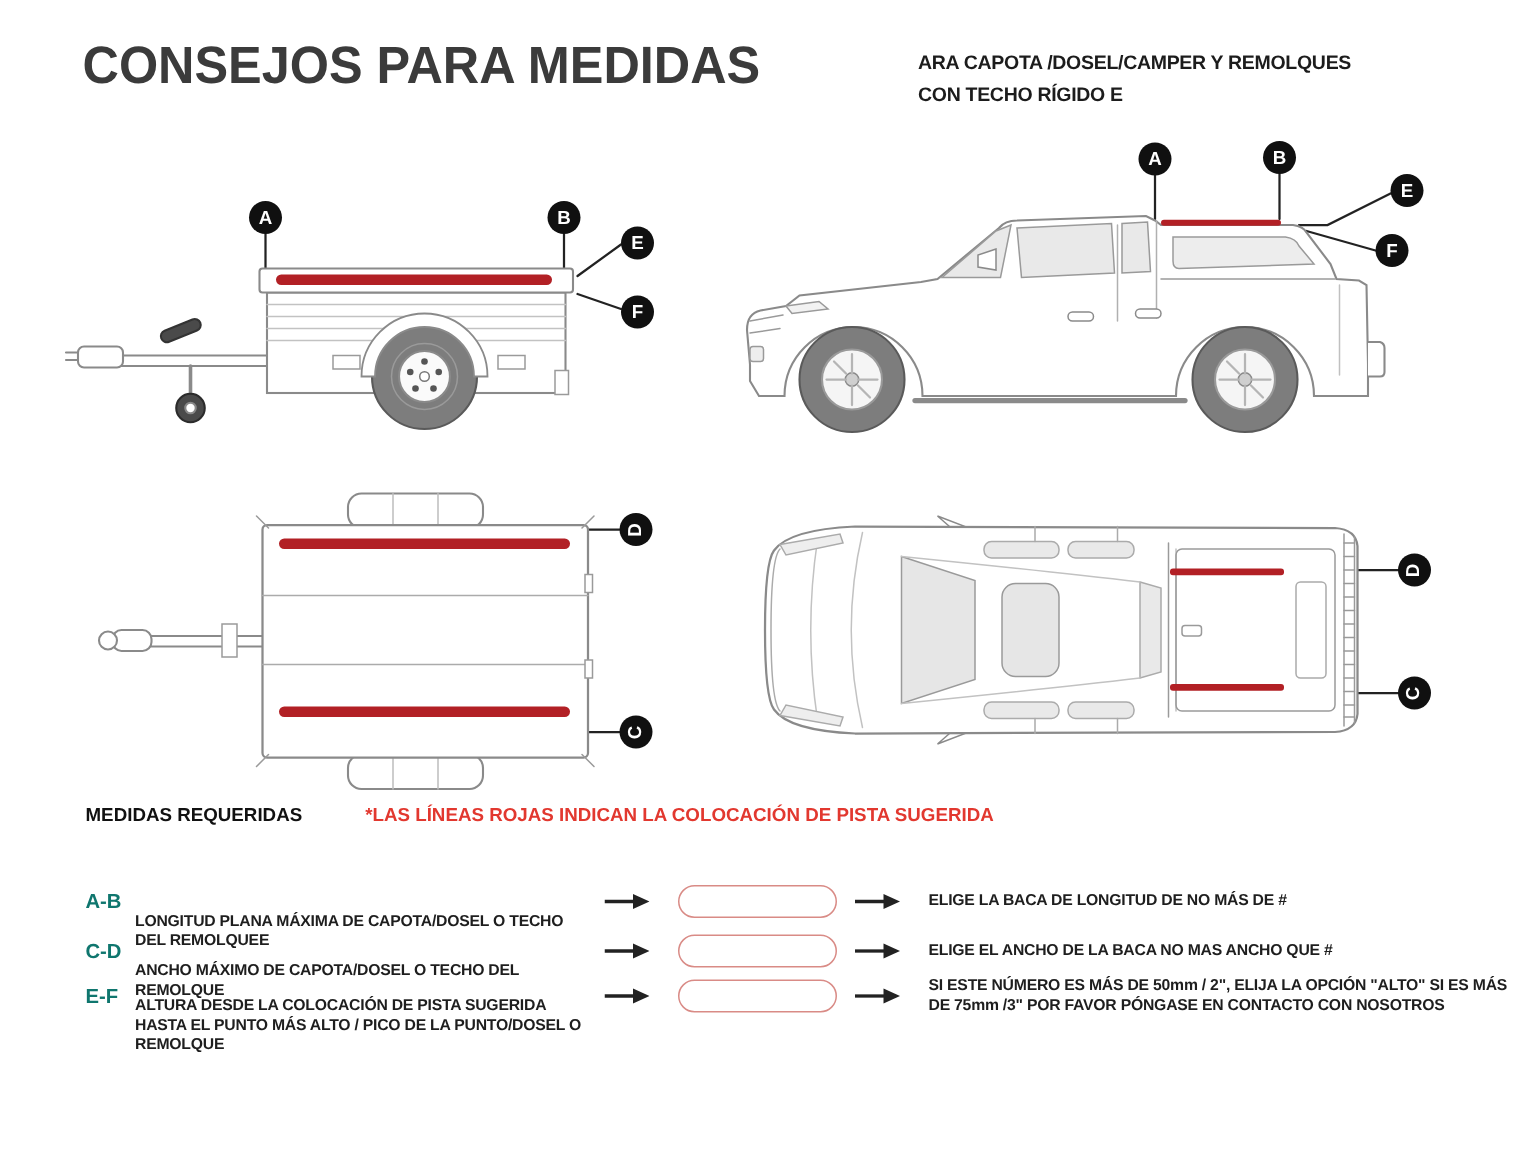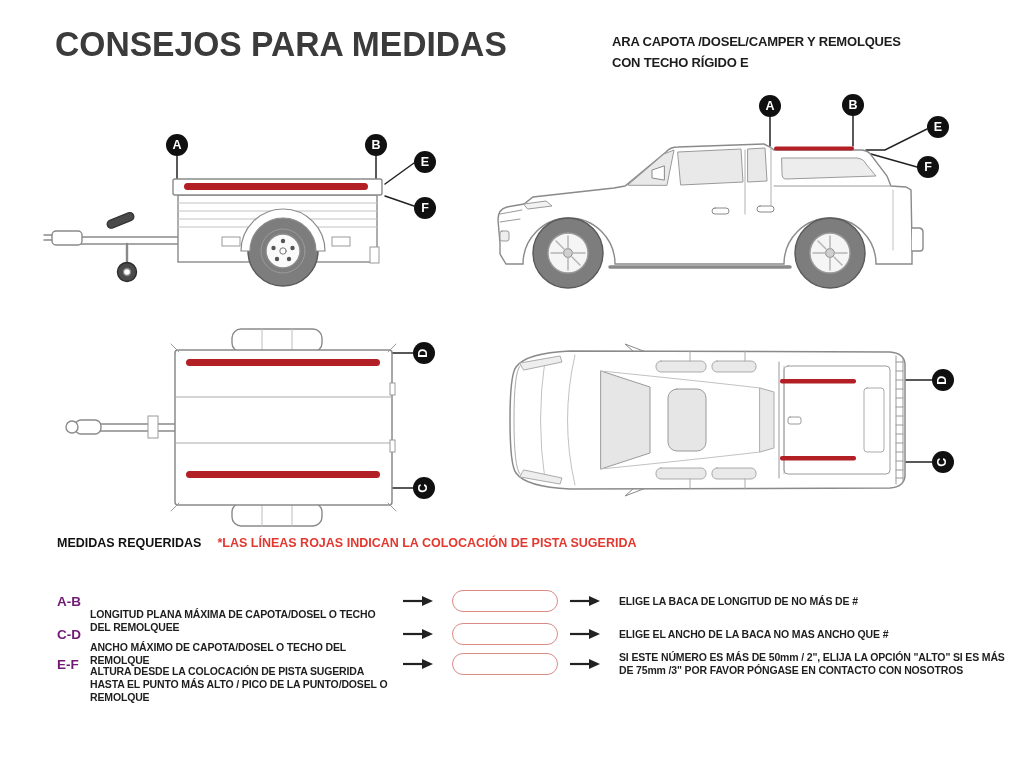--- a/index.html
+++ b/index.html
@@ -10,24 +10,24 @@
   .subtitle{position:absolute;left:612px;top:31px;font-size:13px;font-weight:bold;
             line-height:21px;color:#1c1c1c;letter-spacing:-0.2px;}
   .badge{position:absolute;width:22px;height:22px;border-radius:50%;background:#101010;
          color:#fff;display:flex;align-items:center;justify-content:center;
          font-size:12.5px;font-weight:bold;z-index:5;}
   .badge span{display:block;line-height:1;}
   .badge.rot span{transform:rotate(-90deg);}
   svg.canvas{position:absolute;left:0;top:0;z-index:1;}
   .mhead{position:absolute;left:57px;top:536px;display:flex;gap:16px;align-items:baseline;justify-content:space-between;}
   .mh1{font-size:12.5px;font-weight:bold;color:#111;}
-  .mh2{font-size:12.5px;font-weight:bold;color:#e2382f;}
+  .mh2{font-size:12.5px;font-weight:bold;color:#e2382f;margin-left:26px;}
   .mrow{position:absolute;left:0;width:1024px;}
   .mkey{position:absolute;left:57px;top:50%;transform:translateY(-50%);
-        font-size:13.5px;font-weight:bold;color:#701a75;}
+        font-size:13.5px;font-weight:bold;color:#0f766e;}
   .mdesc{position:absolute;left:90px;top:50%;transform:translateY(-50%);width:302px;
          font-size:10.5px;font-weight:bold;line-height:13px;letter-spacing:-0.15px;margin-top:20px;}
   .minstr{position:absolute;left:619px;top:50%;transform:translateY(-50%);width:400px;
           font-size:10.5px;font-weight:bold;line-height:13px;letter-spacing:-0.15px;}
   .arr{position:absolute;top:50%;transform:translateY(-50%);}
   .arr1{left:403px;}
   .arr2{left:570px;}
   .mpill{position:absolute;left:452px;top:50%;transform:translateY(-50%);
          width:104px;height:20px;border:1.5px solid #d98b86;border-radius:11px;background:#fff;}
   .footer{position:absolute;left:57px;top:697px;width:960px;font-size:12px;

